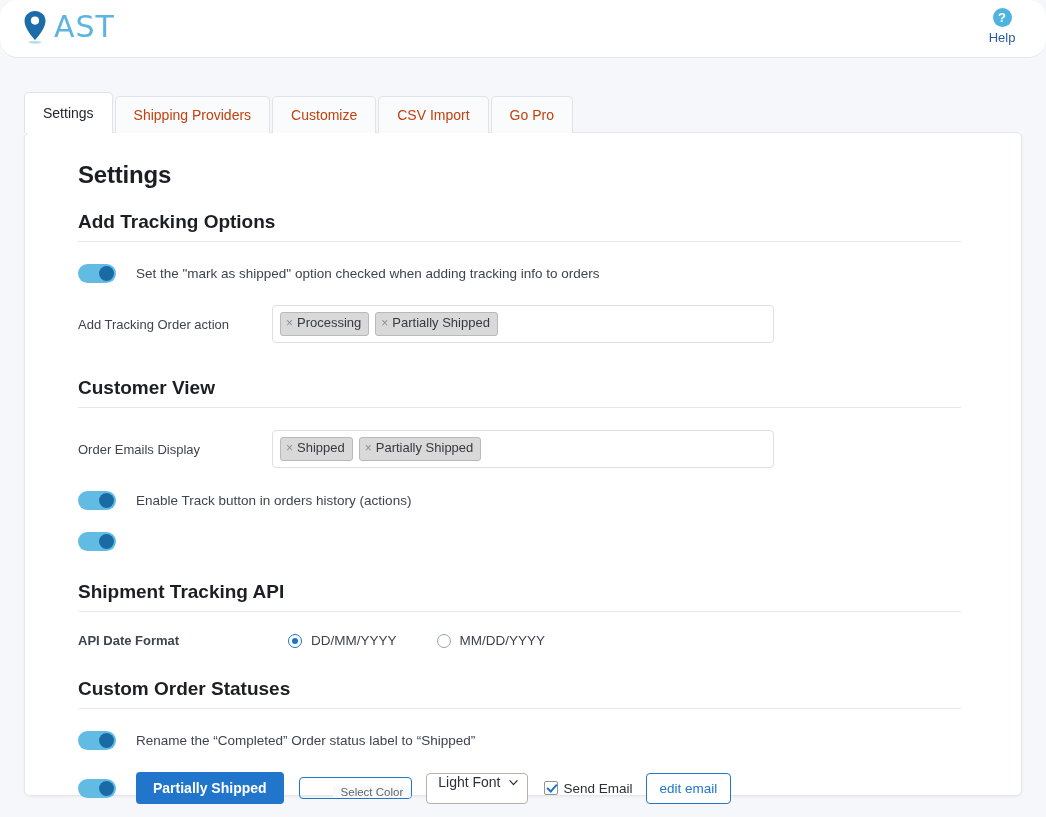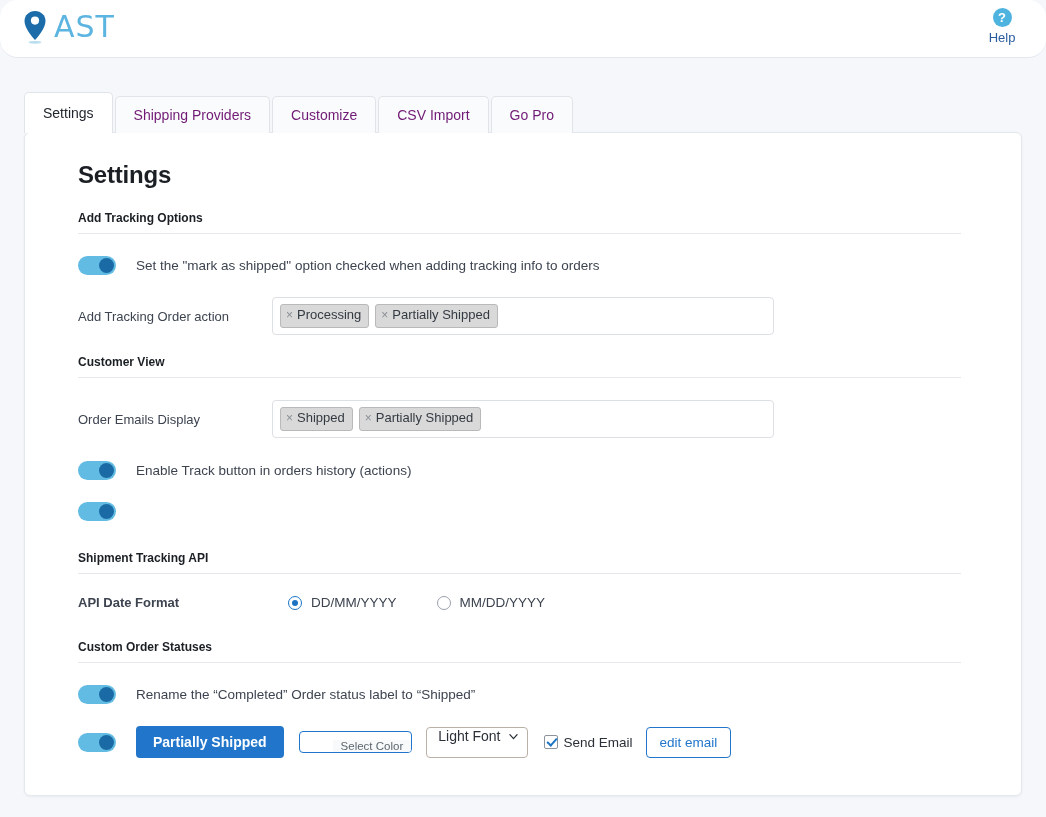--- a/index.html
+++ b/index.html
@@ -57,21 +57,21 @@
     display: flex;
     align-items: flex-end;
     gap: 2px;
     z-index: 3;
   }
   .tab {
     height: 37px;
     padding: 0 18px;
     display: flex; align-items: center;
     font-size: 14px;
-    color: #701a75;
+    color: #c2410c;
     background: #fafbfc;
     border: 1px solid #e0e3e8;
     border-bottom: none;
     border-radius: 5px 5px 0 0;
     cursor: pointer;
     white-space: nowrap;
   }
   .tab.active {
     background: #ffffff;
     color: #22272e;
@@ -95,21 +95,21 @@
   }
 
   h1.page-title {
     font-size: 24px;
     font-weight: bold;
     color: #1b1f24;
     margin: 2px 0 22px 23px;
     letter-spacing: -.2px;
   }
   h2.section-title {
-    font-size: 12px;
+    font-size: 19px;
     font-weight: bold;
     color: #1b1f24;
     margin: 0 0 8px 23px;
   }
   .rule {
     height: 1px;
     background: #e6e8eb;
     margin: 0 30px 0 23px;
   }
 
@@ -326,21 +326,21 @@
         <span class="tag-x">×</span>
         <span>Processing</span>
       </span>
       <span class="tag">
         <span class="tag-x">×</span>
         <span>Partially Shipped</span>
       </span>
     </div>
   </div>
 
-  <h2 class="section-title" style="margin-top:20px;">Customer View</h2>
+  <h2 class="section-title" style="margin-top:34px;">Customer View</h2>
   <div class="rule"></div>
 
   <div class="row" style="margin-top:22px;">
     <span class="field-label">Order Emails Display</span>
     <div class="tagbox">
       <span class="tag">
         <span class="tag-x">×</span>
         <span>Shipped</span>
       </span>
       <span class="tag">

